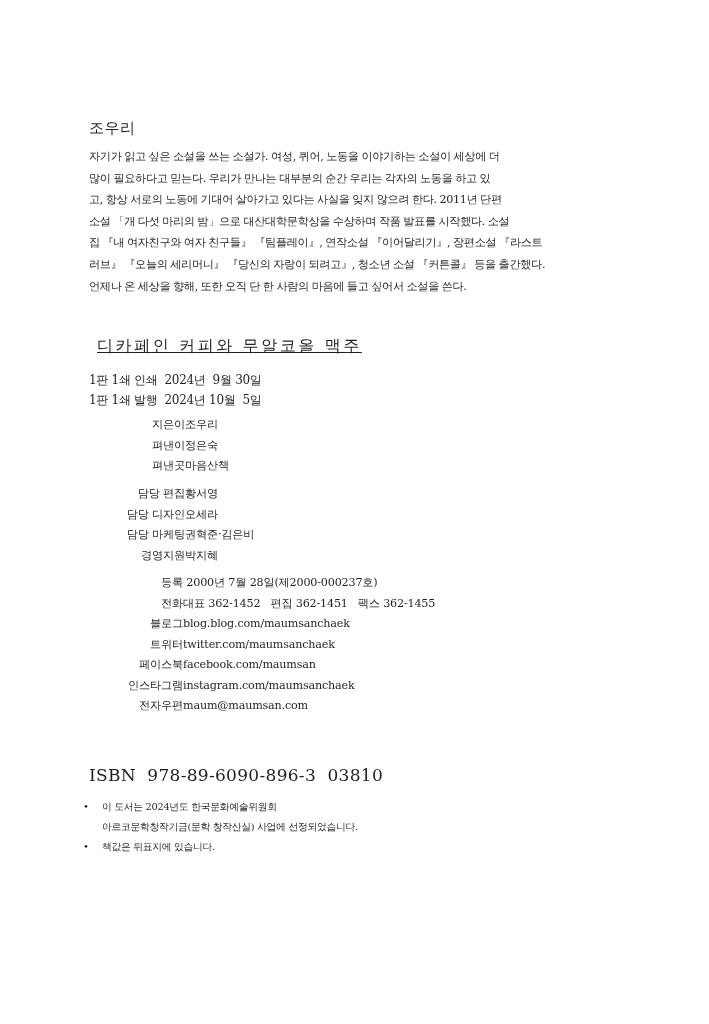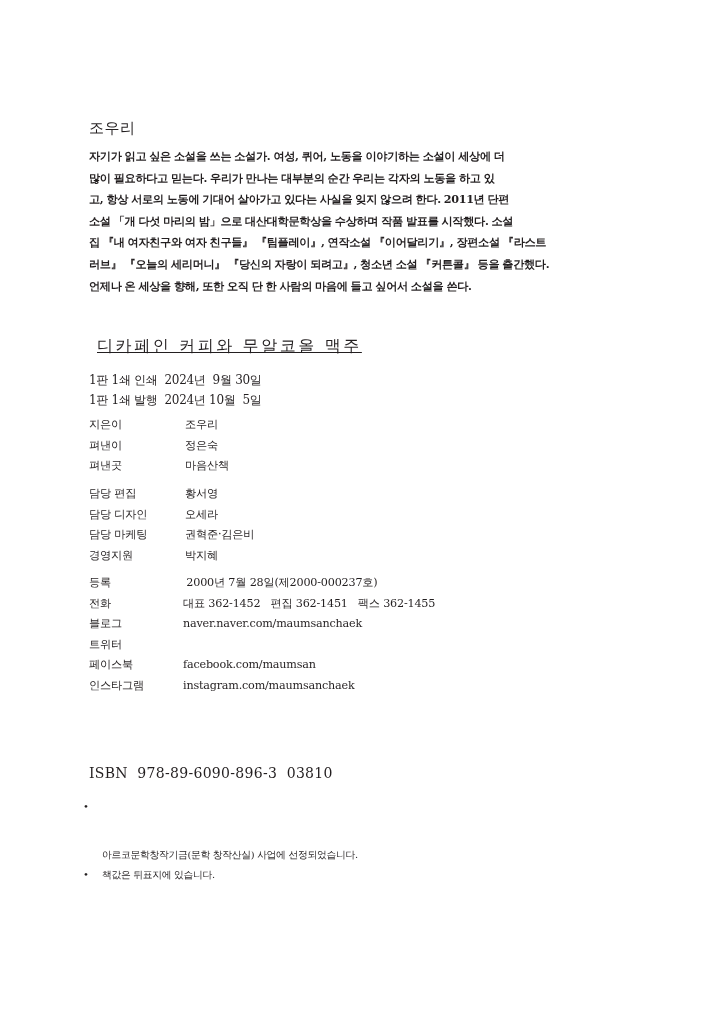--- a/index.html
+++ b/index.html
@@ -32,21 +32,21 @@
       position: absolute;
       top: 146px;
       left: 0;
       width: 466px;
       font-size: 11.2px;
       line-height: 21.6px;
       text-align: justify;
       letter-spacing: -0.35px;
       word-spacing: -0.5px;
     }
-    .bio p { margin: 0; white-space: nowrap; font-weight: bold; }
+    .bio p { margin: 0; white-space: nowrap; }
     .book-title {
       position: absolute;
       top: 336px;
       left: 8px;
       font-size: 16px;
       letter-spacing: 2.6px;
       text-decoration: underline;
     }
     .editions {
       position: absolute;
@@ -56,46 +56,47 @@
       line-height: 20px;
       letter-spacing: -0.3px;
     }
     .editions .row { white-space: pre; }
     .credits {
       position: absolute;
       left: 0;
       font-size: 11.2px;
       line-height: 20.5px;
       letter-spacing: -0.2px;
+      text-align: right;
     }
     .credits .row { display: flex; white-space: nowrap; }
     .credits .label { width: 96px; }
     .credits.wide .label { width: 94px; }
     .g1 { top: 415px; }
     .g2 { top: 484px; }
     .g3 { top: 573px; }
     .isbn {
       position: absolute;
       top: 765px;
       left: 0;
-      font-size: 14px;
+      font-size: 17px;
       letter-spacing: 0.3px;
       white-space: pre;
     }
     .notes {
       position: absolute;
       top: 797px;
       left: -6px;
       font-size: 9.8px;
       line-height: 20px;
       letter-spacing: -0.3px;
     }
     .notes .note { display: flex; white-space: nowrap; }
     .notes .bullet { width: 19px; text-align: left; font-size: 10px; }
-    .notes .indent { padding-left: 19px; margin-top: 28px; }
+    .notes .indent { padding-left: 19px; }
   </style>
 </head>
 <body>
 
 <div class="page">
 
   <div class="author-name">조우리</div>
 
   <div class="bio">
     <p>자기가 읽고 싶은 소설을 쓰는 소설가. 여성, 퀴어, 노동을 이야기하는 소설이 세상에 더</p>
@@ -152,40 +153,46 @@
     <div class="row">
       <span class="label">등록</span>
       <span style="white-space:pre"> 2000년 7월 28일(제2000-000237호)</span>
     </div>
     <div class="row">
       <span class="label">전화</span>
       <span style="white-space:pre">대표 362-1452   편집 362-1451   팩스 362-1455</span>
     </div>
     <div class="row">
       <span class="label">블로그</span>
-      <span>naver.naver.com/maumsanchaek</span>
+      <span>blog.blog.com/maumsanchaek</span>
     </div>
     <div class="row">
       <span class="label">트위터</span>
+      <span>twitter.com/maumsanchaek</span>
     </div>
     <div class="row">
       <span class="label">페이스북</span>
       <span>facebook.com/maumsan</span>
     </div>
     <div class="row">
       <span class="label">인스타그램</span>
       <span>instagram.com/maumsanchaek</span>
+    </div>
+    <div class="row">
+      <span class="label">전자우편</span>
+      <span>maum@maumsan.com</span>
     </div>
   </div>
 
   <div class="isbn">ISBN  978-89-6090-896-3  03810</div>
 
   <div class="notes">
     <div class="note">
       <span class="bullet">•</span>
+      <span>이 도서는 2024년도 한국문화예술위원회</span>
     </div>
     <div class="note indent">
       <span>아르코문학창작기금(문학 창작산실) 사업에 선정되었습니다.</span>
     </div>
     <div class="note">
       <span class="bullet">•</span>
       <span>책값은 뒤표지에 있습니다.</span>
     </div>
   </div>
 

